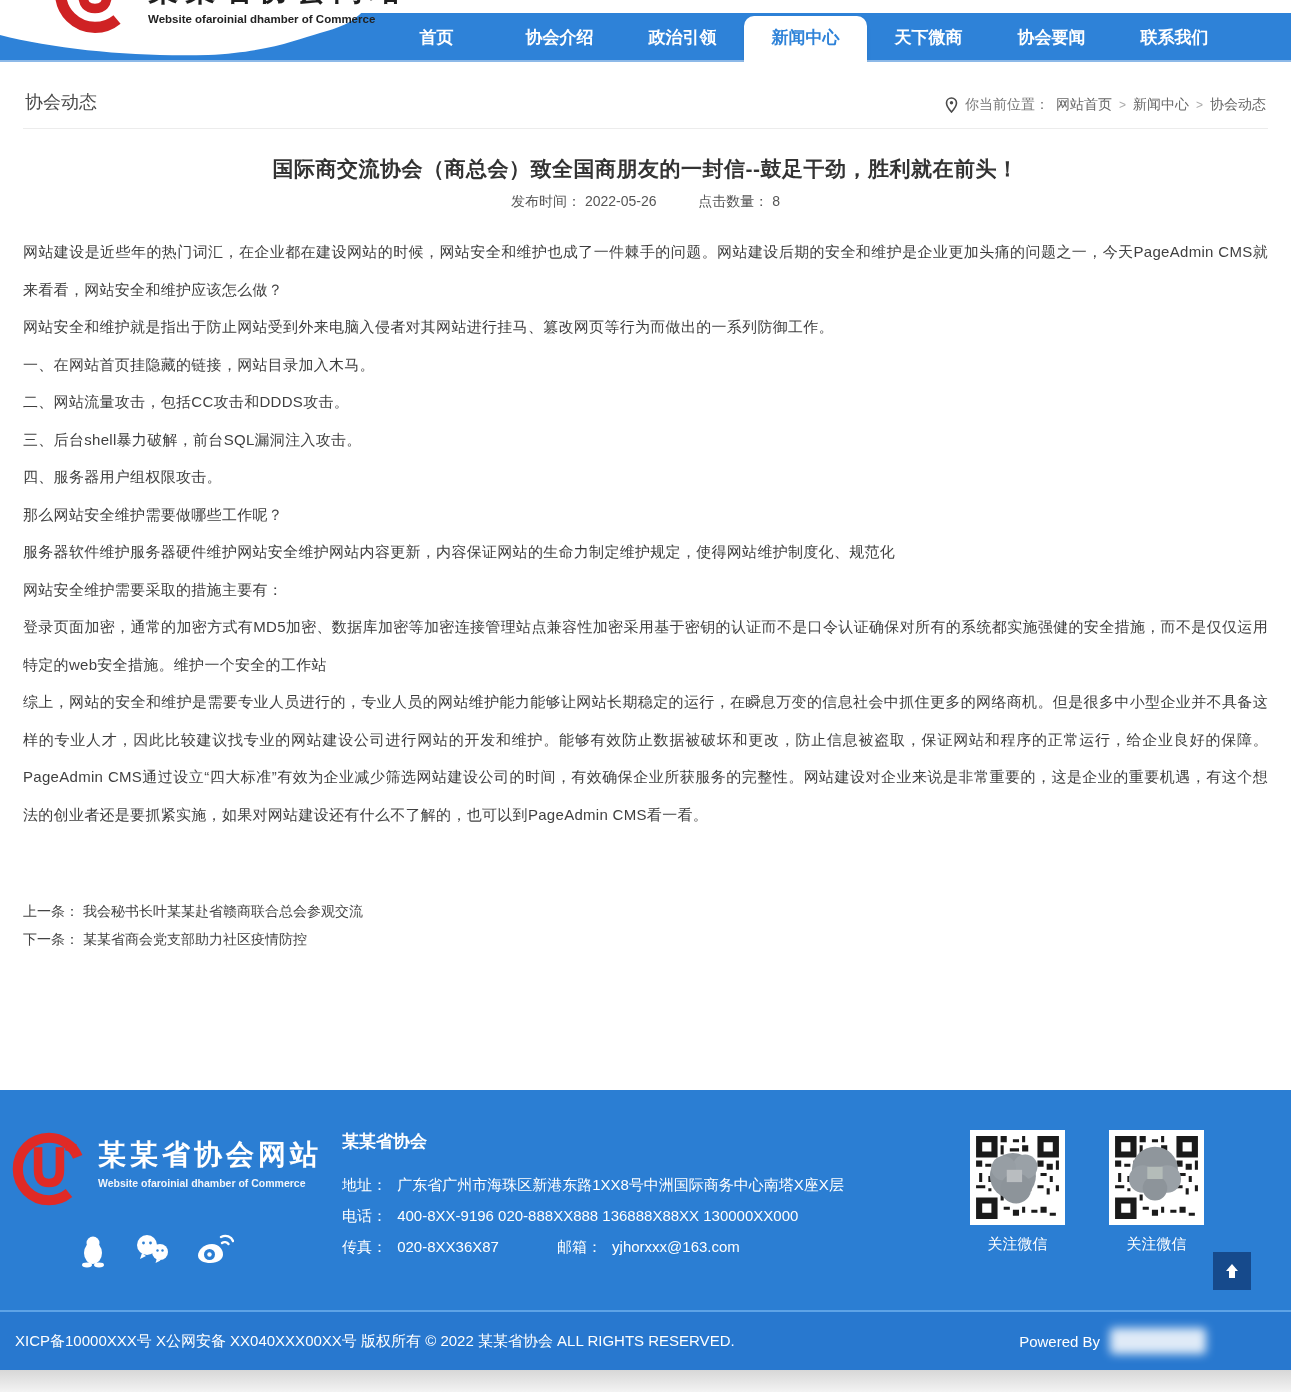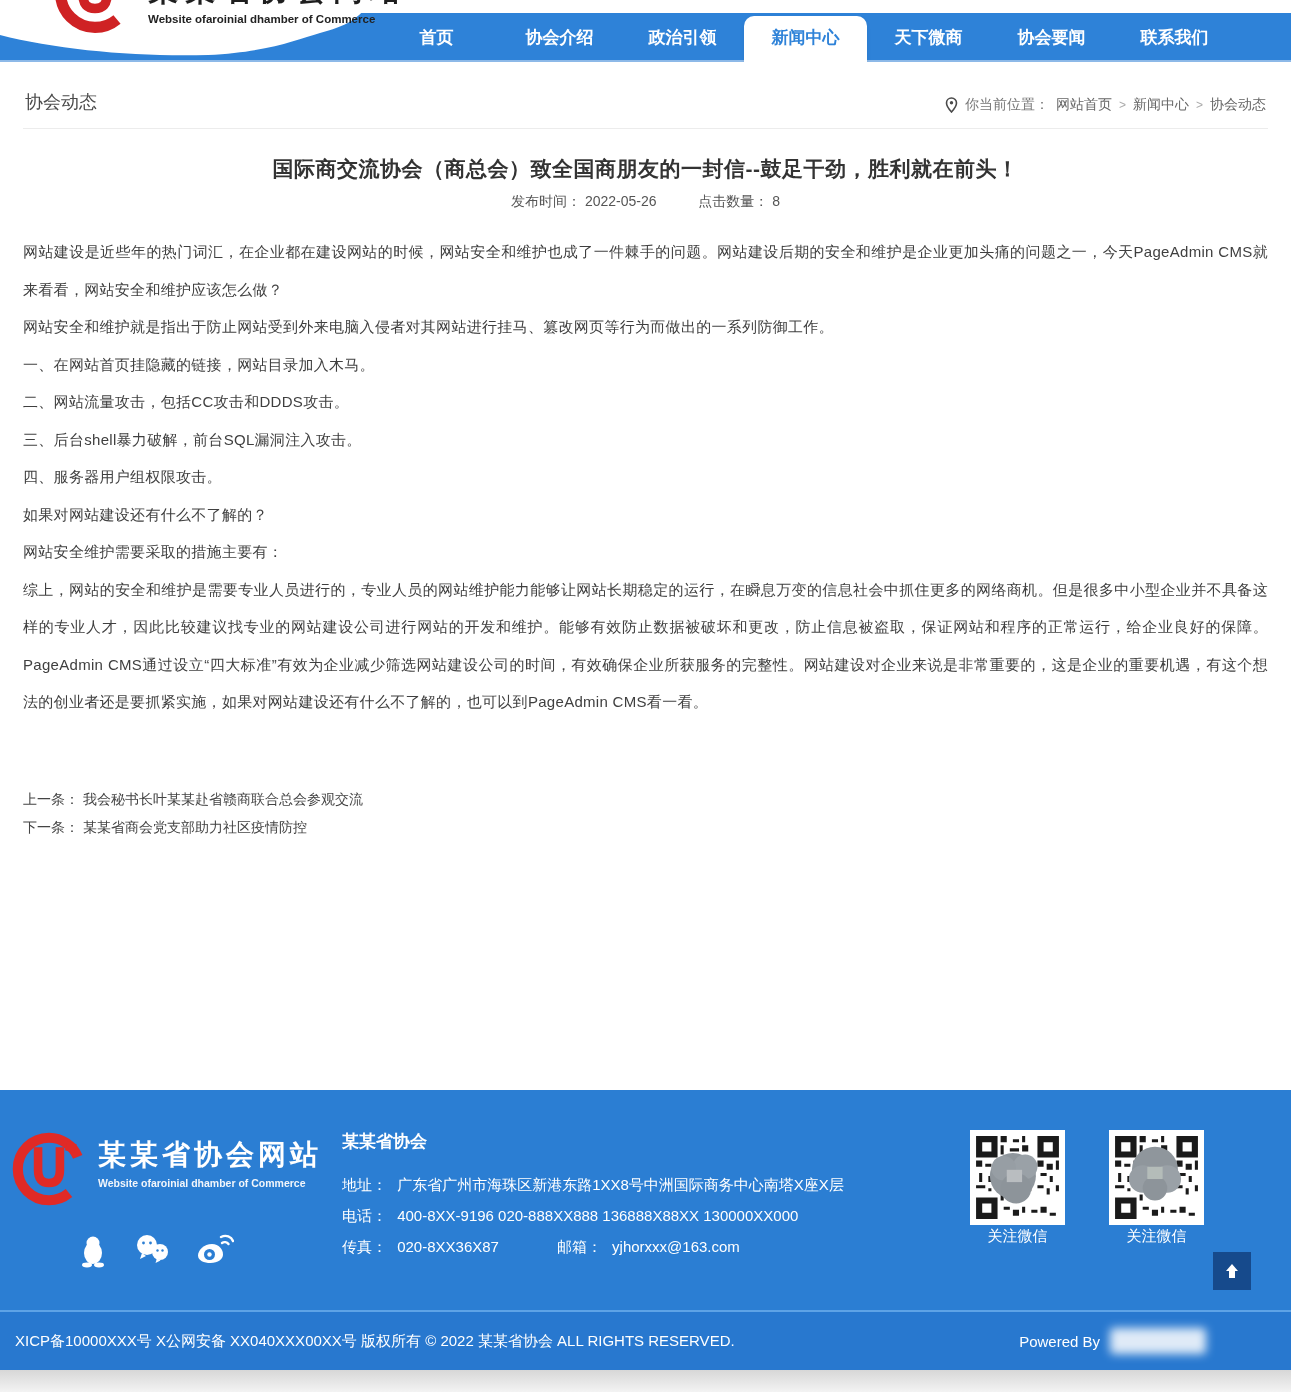--- a/index.html
+++ b/index.html
@@ -73,21 +73,21 @@
   .social-row svg { cursor:pointer; }
   .f-contact { width:640px; padding-left:12px; }
   .f-org { font-size:17px; font-weight:bold; margin-bottom:16px; }
   .f-line { font-size:15px; line-height:31px; white-space:nowrap; }
   .f-line .lbl { margin-right:6px; }
   .f-line.split { display:flex; }
   .f-line.split .half { margin-right:58px; }
   .f-qr-col { display:flex; gap:44px; padding-top:0; }
   .qr-box { text-align:center; }
   .qr-img { width:95px; height:95px; background:#fff; padding:3px; display:block; }
-  .qr-label { margin-top:2px; font-size:15px; color:#fff; }
+  .qr-label { margin-top:10px; font-size:15px; color:#fff; }
   .back-top {
     position:absolute; right:40px; top:162px; width:38px; height:38px;
     background:#164a8c; display:flex; align-items:center; justify-content:center;
     cursor:pointer;
   }
   
   .bottom-bar {
     height:60px; background:#2878cf; border-top:2px solid #5ea3e6;
     display:flex; align-items:center; justify-content:space-between;
     color:#fff; font-size:15px; padding:0 15px;
@@ -160,22 +160,24 @@
     <span>8</span>
   </div>
 
   <div class="article-body">
     <p>网站建设是近些年的热门词汇，在企业都在建设网站的时候，网站安全和维护也成了一件棘手的问题。网站建设后期的安全和维护是企业更加头痛的问题之一，今天PageAdmin CMS就来看看，网站安全和维护应该怎么做？</p>
     <p>网站安全和维护就是指出于防止网站受到外来电脑入侵者对其网站进行挂马、篡改网页等行为而做出的一系列防御工作。</p>
     <p>一、在网站首页挂隐藏的链接，网站目录加入木马。</p>
     <p>二、网站流量攻击，包括CC攻击和DDDS攻击。</p>
     <p>三、后台shell暴力破解，前台SQL漏洞注入攻击。</p>
     <p>四、服务器用户组权限攻击。</p>
-    <p>如果对网站建设还有什么不了解的？</p>
+    <p>那么网站安全维护需要做哪些工作呢？</p>
+    <p>服务器软件维护服务器硬件维护网站安全维护网站内容更新，内容保证网站的生命力制定维护规定，使得网站维护制度化、规范化</p>
     <p>网站安全维护需要采取的措施主要有：</p>
+    <p>登录页面加密，通常的加密方式有MD5加密、数据库加密等加密连接管理站点兼容性加密采用基于密钥的认证而不是口令认证确保对所有的系统都实施强健的安全措施，而不是仅仅运用特定的web安全措施。维护一个安全的工作站</p>
     <p>综上，网站的安全和维护是需要专业人员进行的，专业人员的网站维护能力能够让网站长期稳定的运行，在瞬息万变的信息社会中抓住更多的网络商机。但是很多中小型企业并不具备这样的专业人才，因此比较建议找专业的网站建设公司进行网站的开发和维护。能够有效防止数据被破坏和更改，防止信息被盗取，保证网站和程序的正常运行，给企业良好的保障。PageAdmin CMS通过设立“四大标准”有效为企业减少筛选网站建设公司的时间，有效确保企业所获服务的完整性。网站建设对企业来说是非常重要的，这是企业的重要机遇，有这个想法的创业者还是要抓紧实施，如果对网站建设还有什么不了解的，也可以到PageAdmin CMS看一看。</p>
   </div>
 
   <div class="pager">
     <div>
       <span>上一条：</span>
       <a>我会秘书长叶某某赴省赣商联合总会参观交流</a>
     </div>
     <div>
       <span>下一条：</span>

